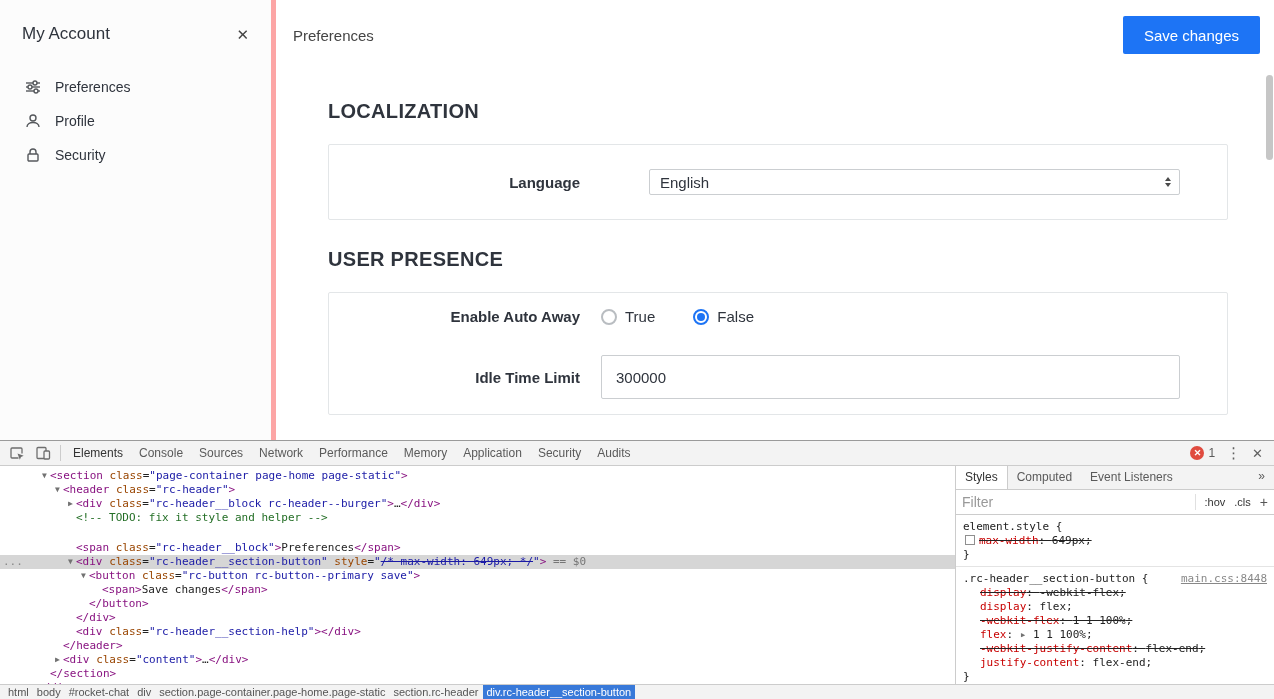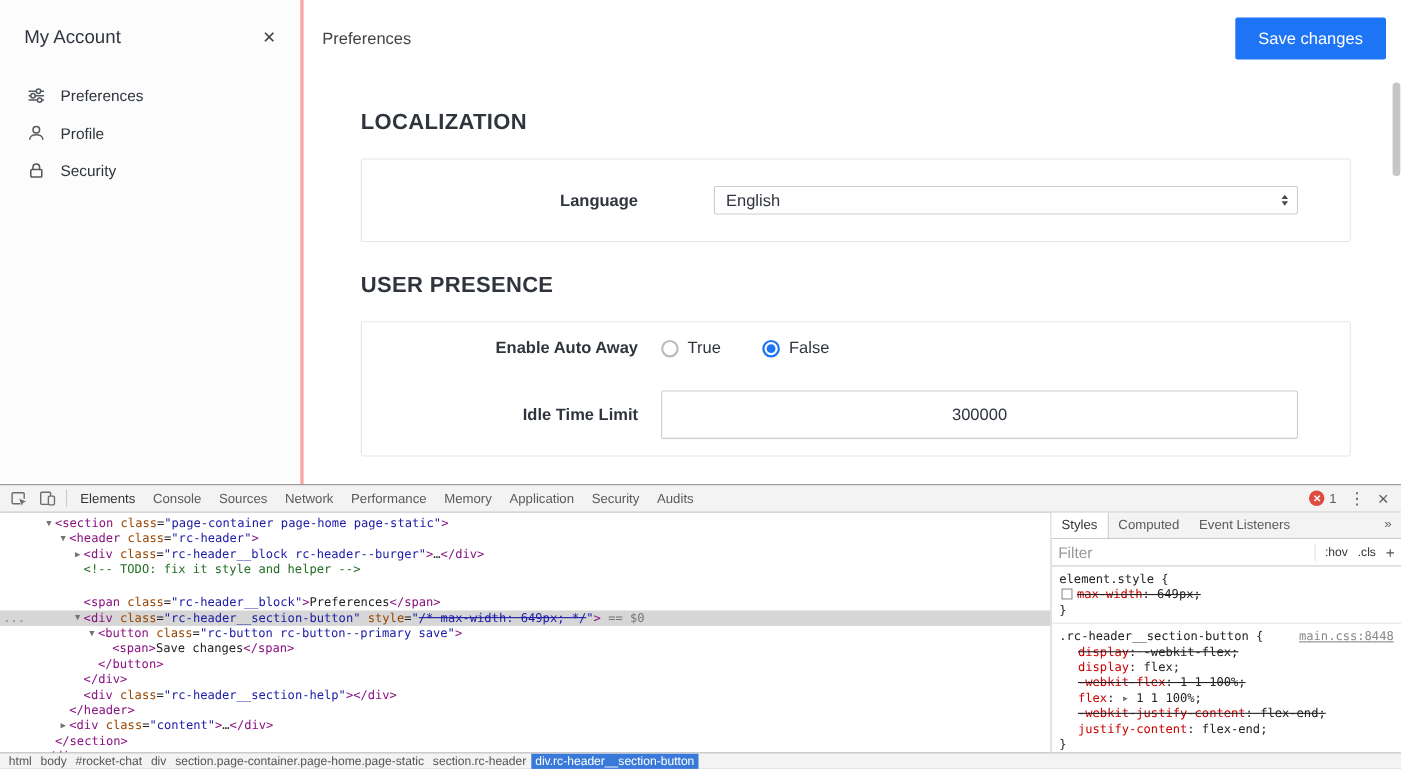--- a/index.html
+++ b/index.html
@@ -1,21 +1,21 @@
 <!DOCTYPE html>
 <html><head>
 <meta charset="utf-8">
 <style>
   * { box-sizing: border-box; margin: 0; padding: 0; }
   html, body { width: 1274px; height: 699px; overflow: hidden; background: #fff;
                font-family: "Liberation Sans", sans-serif; }
 
   
   .app { display: flex; height: 440px; background: #fff; position: relative; }
-  .sidebar { width: 276px; background: #fcfcfc; border-right: 3px solid #fca5a5; padding-top: 20px; }
+  .sidebar { width: 276px; background: #fcfcfc; border-right: 5px solid #fca5a5; padding-top: 20px; }
   .sb-head { display: flex; justify-content: space-between; align-items: center; padding: 4px 22px 16px; }
   .sb-title { font-size: 17px; color: #2f343d; }
   .sb-close { font-size: 15px; color: #444; cursor: pointer; line-height: 1; }
   .sidebar nav { margin-top: 10px; }
   .side-item { display: flex; align-items: center; gap: 14px; padding: 9px 25px; font-size: 14px; color: #2f343d; cursor: pointer; }
   .side-icon { display: flex; }
 
   .main { flex: 1; position: relative; overflow: hidden; }
   .page-head { height: 70px; display: flex; align-items: center; justify-content: space-between; padding: 0 14px 0 17px; }
   .page-title { font-size: 15px; color: #444; }
@@ -37,26 +37,26 @@
   .select-arrows .up { border-bottom: 4.5px solid #4a4a4a; }
   .select-arrows .dn { border-top: 4.5px solid #4a4a4a; }
 
   .radio-group { display: flex; align-items: center; gap: 38px; font-size: 15px; color: #2f343d; }
   .radio-opt { display: flex; align-items: center; gap: 8px; cursor: pointer; }
   .radio { width: 16px; height: 16px; border: 2px solid #b9bdc1; border-radius: 50%; background: #fff; position: relative; }
   .radio.sel { border-color: #1d74f5; }
   .radio.sel::after { content: ""; position: absolute; inset: 2px; border-radius: 50%; background: #1d74f5; }
 
   .text-input { flex: 1; height: 44px; border: 1px solid #cbced1; border-radius: 2px; padding: 0 14px;
-                font-size: 15px; color: #2f343d; font-family: inherit; outline: none; background: #fff; text-align: center; }
+                font-size: 15px; color: #2f343d; font-family: inherit; outline: none; background: #fff; }
 
   .scroll-thumb { position: absolute; right: 1px; top: 75px; width: 7px; height: 85px; border-radius: 4px; background: #c6c6c6; }
 
   
-  .devtools { height: 259px; border-top: 1px solid #9a9a9a; display: flex; flex-direction: column; background: #404040; }
+  .devtools { height: 259px; border-top: 1px solid #9a9a9a; display: flex; flex-direction: column; background: #0ea5e9; }
   .dt-toolbar { height: 25px; flex: 0 0 25px; background: #f3f3f3; border-bottom: 1px solid #ccc;
                 display: flex; align-items: center; padding: 0 4px; font-size: 12px; }
   .dt-icon { display: flex; align-items: center; padding: 0 5px; cursor: pointer; }
   .dt-sep { width: 1px; height: 16px; background: #ccc; margin: 0 4px; }
   .dt-tabs { display: flex; height: 100%; align-items: center; }
   .dt-tab { padding: 0 8px; line-height: 24px; color: #5a5a5a; cursor: pointer; white-space: nowrap; }
   .dt-tab.active { color: #333; }
   .dt-right { margin-left: auto; display: flex; align-items: center; gap: 11px; padding-right: 7px; }
   .err-badge { display: flex; align-items: center; gap: 4px; cursor: pointer; }
   .err-circle { width: 14px; height: 14px; border-radius: 50%; background: #e04b3f; color: #fff;

